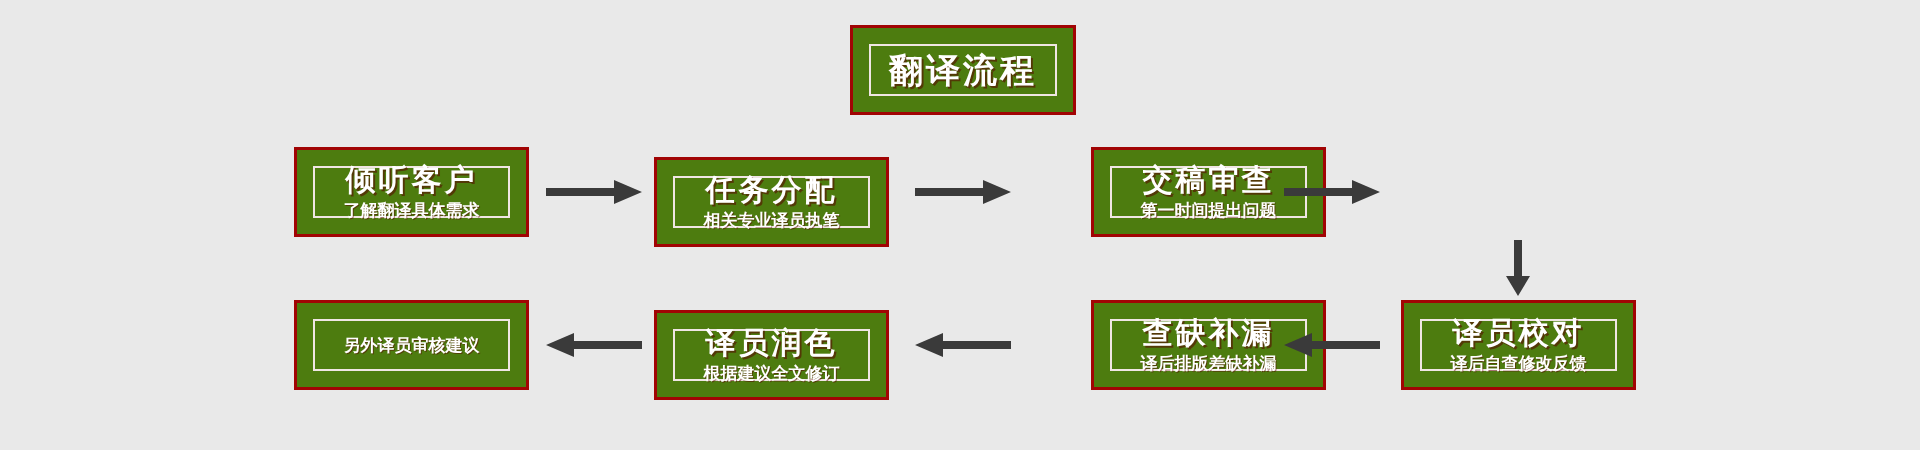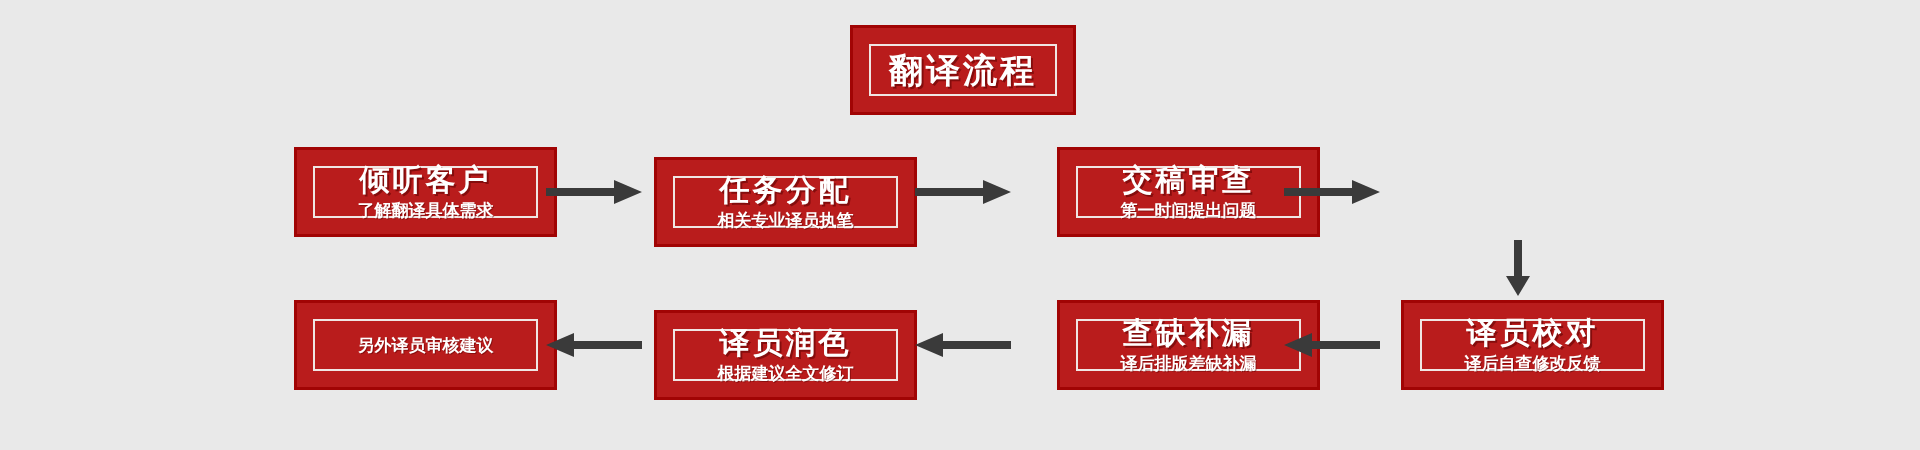--- a/index.html
+++ b/index.html
@@ -18,21 +18,21 @@
   #canvas {
     position: relative;
     width: 1920px;
     height: 450px;
   }
 
   
   .redbox {
     position: absolute;
     box-sizing: border-box;
-    background: #b91c1c;
+    background: #4d7c0f;
     border: 3px solid #a10404;
     padding: 16px;
     display: flex;
     flex-direction: column;
     align-items: center;
     justify-content: center;
   }
   .redbox .inner {
     box-sizing: border-box;
     width: 100%;
@@ -66,37 +66,37 @@
     top: 25px;
     width: 226px;
     height: 90px;
   }
   #title-box .title-line {
     font-size: 34px;
   }
 
   
   .step-box {
-    width: 263px;
+    width: 235px;
     height: 90px;
   }
   .step-box .title-line {
     font-size: 30px;
     margin-bottom: 7px;
   }
   .step-box .sub-line {
     font-size: 17px;
   }
 
   .row1 { top: 147px; }
   .row2 { top: 300px; }
 
   .col1 { left: 294px; }
   .col2 { left: 654px; margin-top: 10px; }
-  .col3 { left: 1057px; }
+  .col3 { left: 1091px; }
   .col4 { left: 1401px; }
 
   
   .arrow-h {
     position: absolute;
     height: 30px;
     width: 96px;
     top: 177px;
   }
   .arrow-h.row2pos { top: 330px; }

